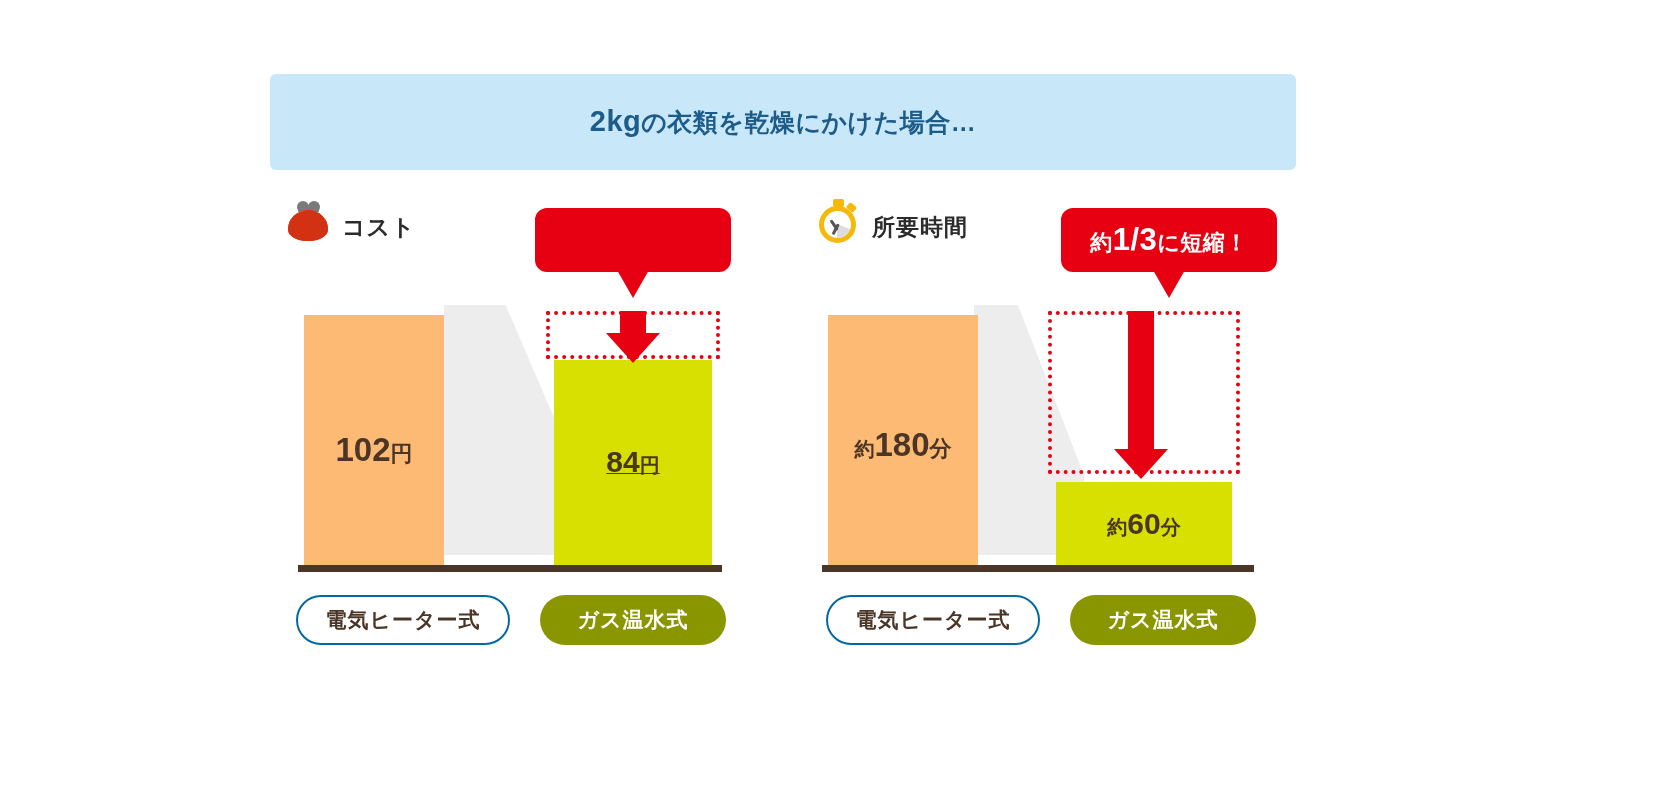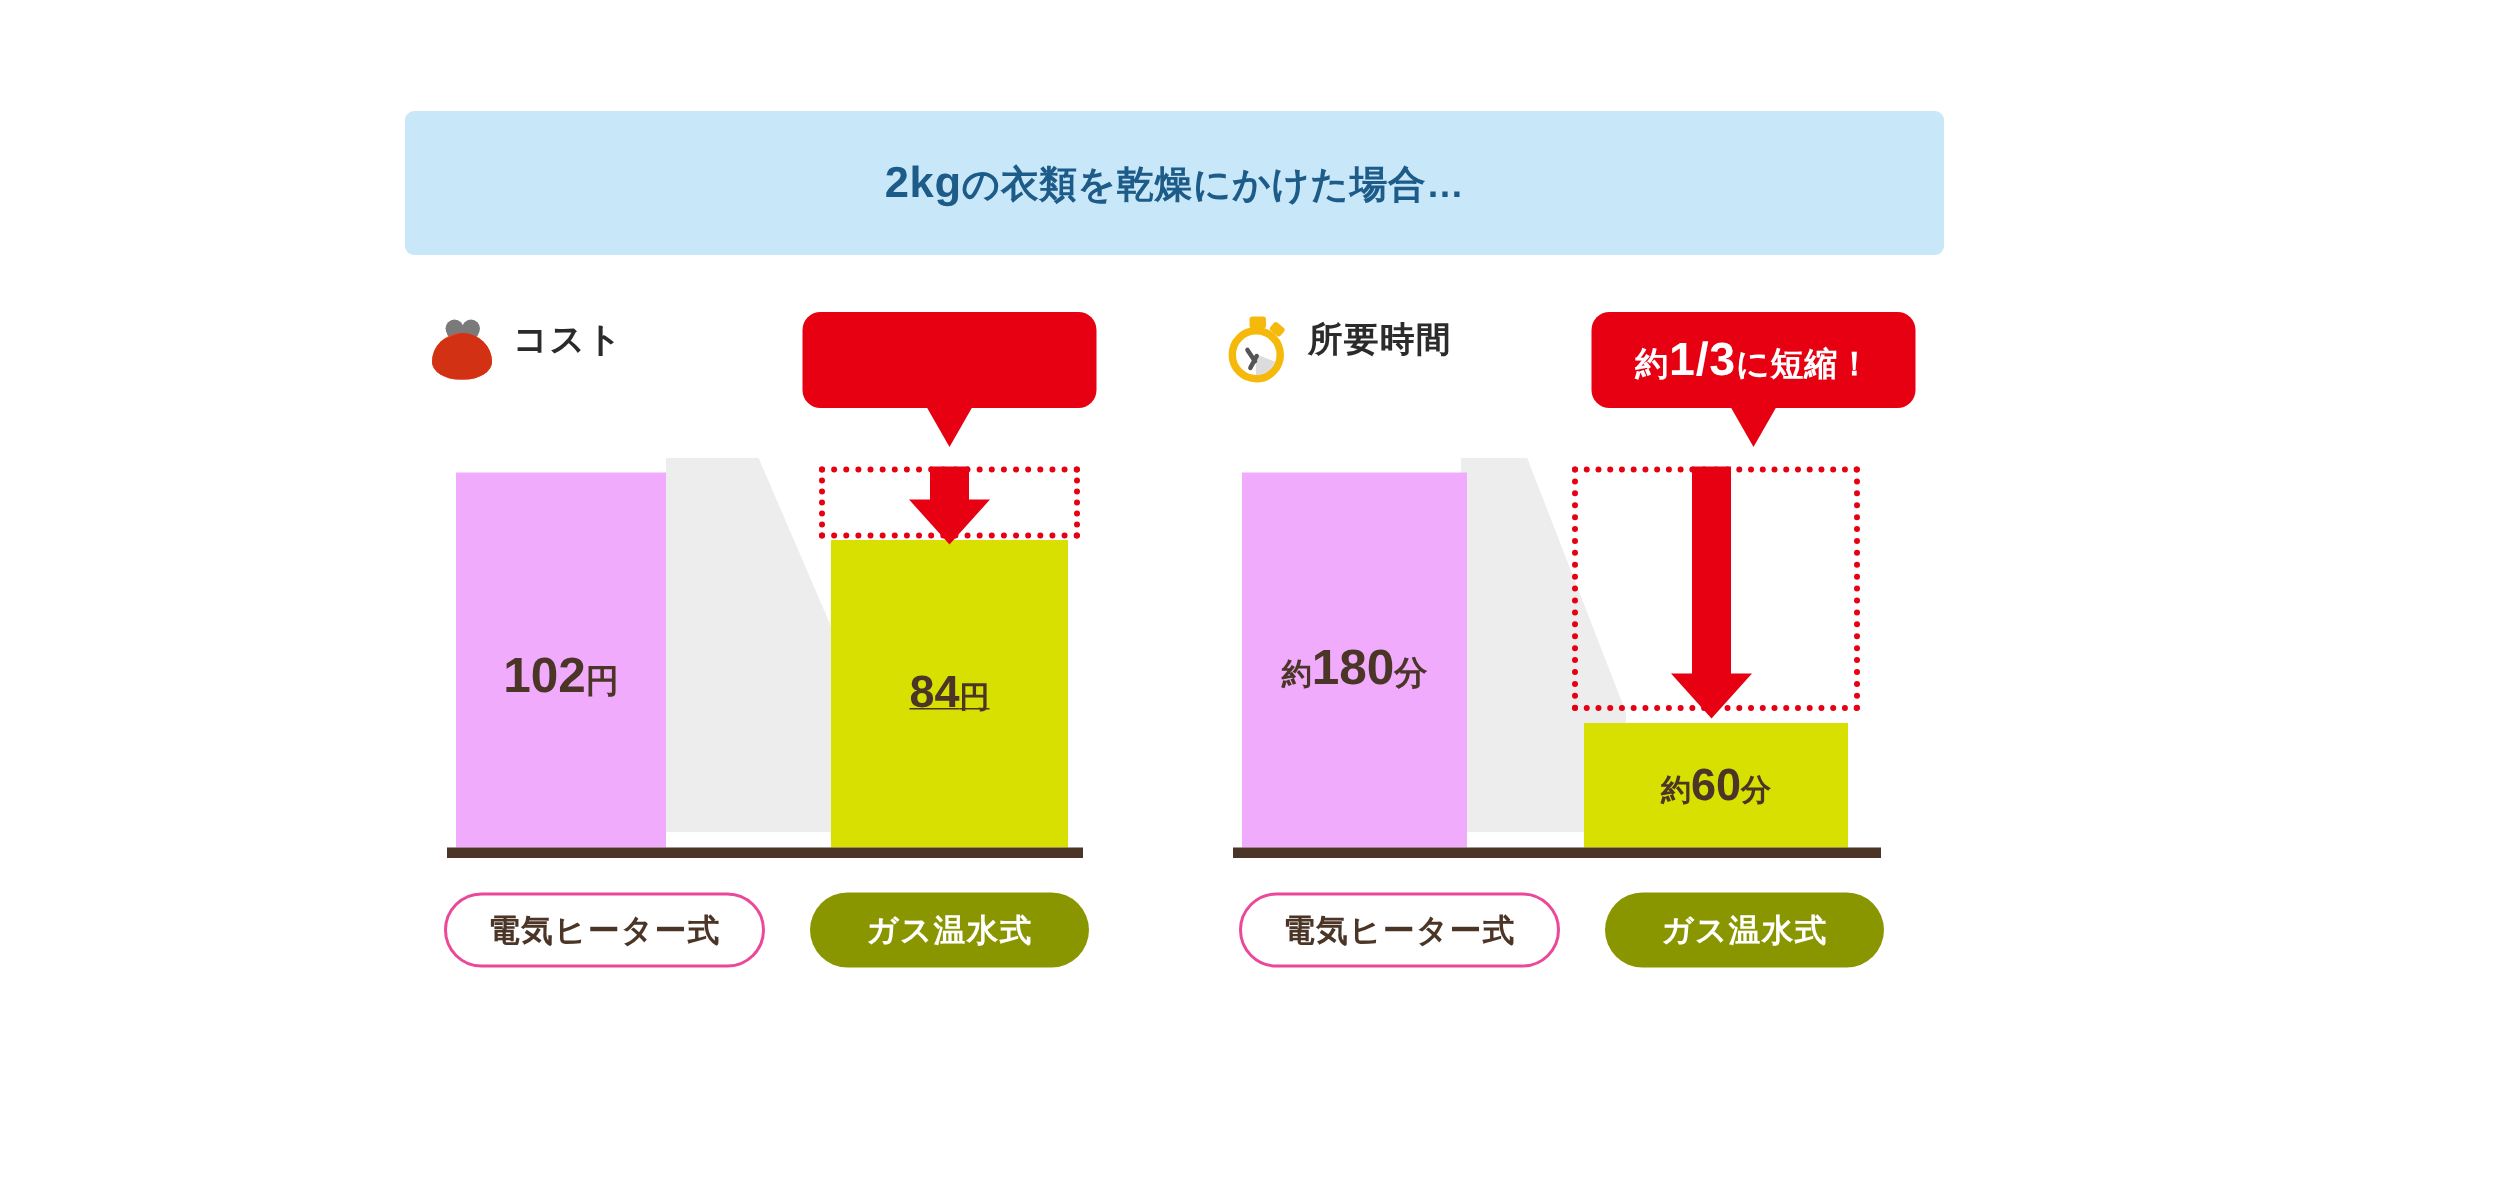--- a/index.html
+++ b/index.html
@@ -29,22 +29,22 @@
   }
   .banner-text .kg { font-size: 29px; }
 
   
   .panel { position: absolute; top: 195px; width: 470px; height: 470px; }
   #panel-cost { left: 278px; }
   #panel-time { left: 808px; }
 
   
   .sec-head {
-    position: absolute; left: 8px; top: 16px;
-    display: flex; align-items: flex-start; gap: 12px;
+    position: absolute; left: 8px; top: 4px;
+    display: flex; align-items: flex-end; gap: 12px;
   }
   .sec-title {
     font-size: 23px; font-weight: bold; color: #2b2b2b;
     letter-spacing: 1px;
   }
 
   
   .purse { position: relative; width: 44px; height: 44px; }
   .purse .clasp-l, .purse .clasp-r {
     position: absolute; top: 2px; width: 12px; height: 12px;
@@ -126,21 +126,21 @@
   
   .chart { position: absolute; left: 0; top: 110px; width: 470px; height: 260px; }
 
   .connector {
     position: absolute;
     background: #ededed;
   }
   .bar {
     position: absolute; bottom: 0;
   }
-  .bar-a { background: #f0abfc; padding-left: 12px; }
+  .bar-a { background: #fdba74; padding-left: 12px; }
   .bar-b { background: #d7e000; }
   .bar-value {
     position: absolute; left: 0; width: 100%;
     text-align: center;
     color: #4a3526; font-weight: bold;
     white-space: nowrap;
   }
   .bar-value .num { font-size: 33px; }
   .bar-value .unit { font-size: 22px; }
   .bar-value.small .num { font-size: 30px; }
@@ -169,21 +169,21 @@
 
   
   .pill {
     position: absolute;
     height: 50px;
     border-radius: 25px;
     display: flex; align-items: center; justify-content: center;
     font-size: 21px; font-weight: bold; letter-spacing: 1px;
     white-space: nowrap;
   }
-  .pill-outline { background: #ffffff; border: 2px solid #ec4899; color: #4a3526; }
+  .pill-outline { background: #ffffff; border: 2px solid #0369a1; color: #4a3526; }
   .pill-solid { background: #8a9600; color: #ffffff; }
 </style>
 </head>
 <body>
 
 <div id="stage">
 
   <div class="banner">
     <div class="banner-text">
       <span class="kg">2kg</span><span>の衣類を乾燥にかけた場合…</span>

